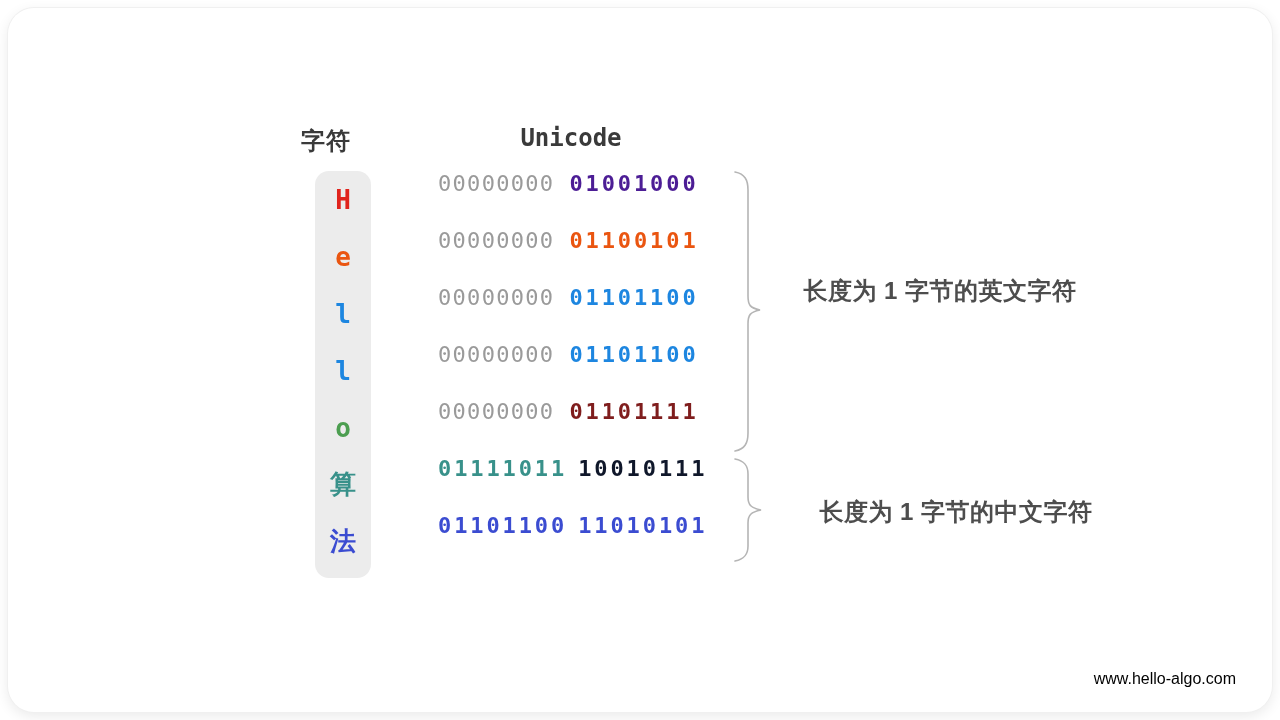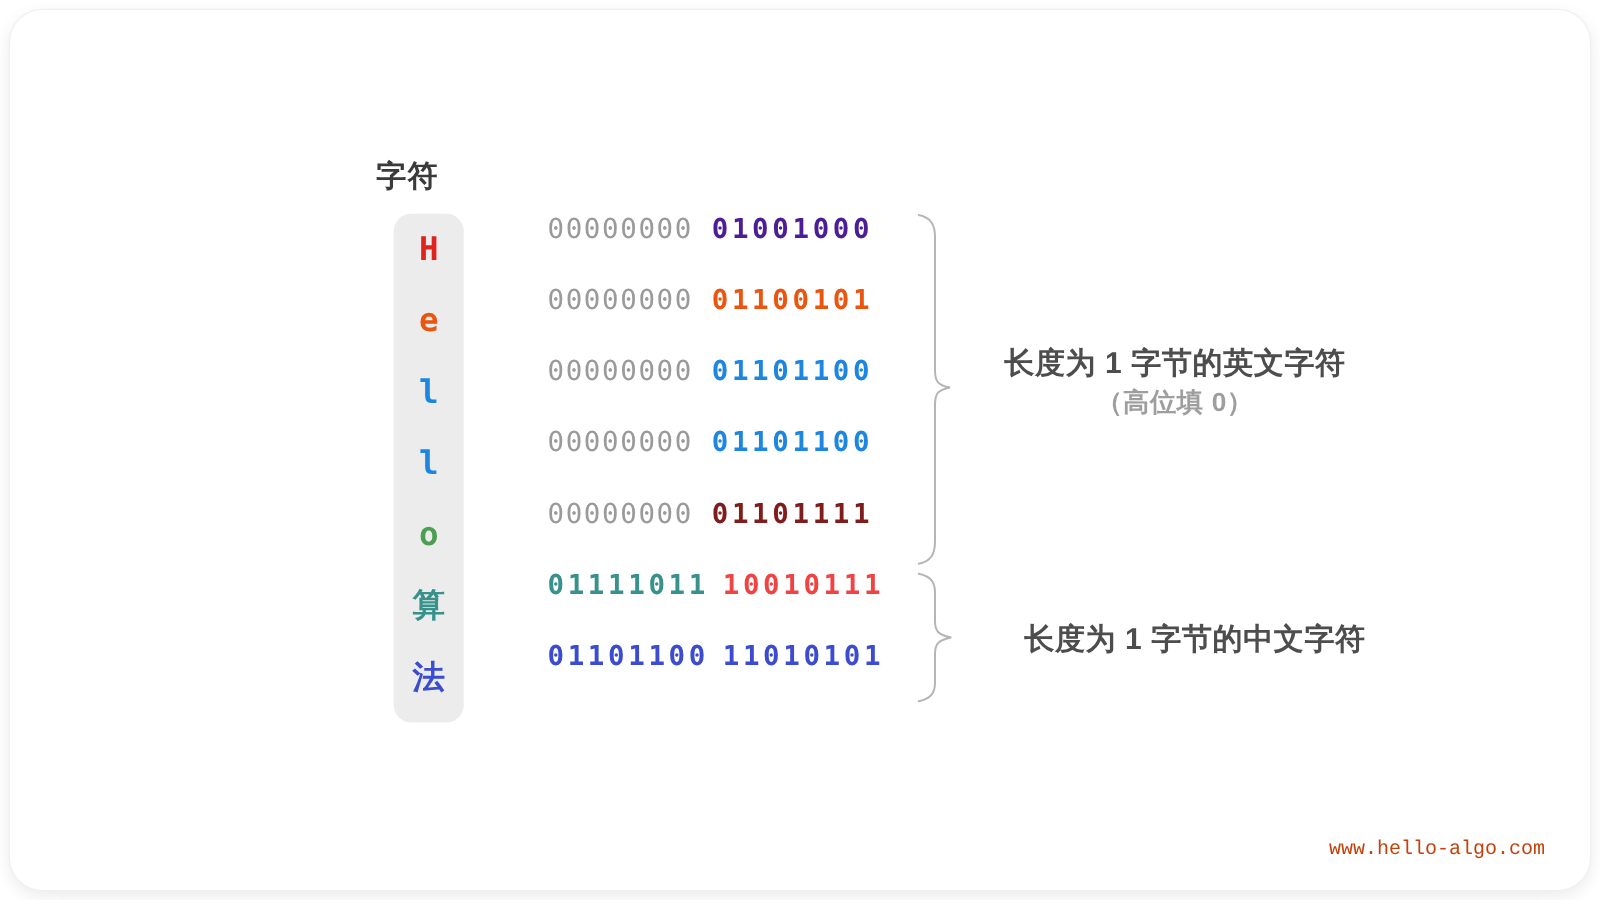--- a/index.html
+++ b/index.html
@@ -80,30 +80,31 @@
     letter-spacing: 0.5px;
     text-align: center;
   }
   .ann-sub {
     font-size: 21px; font-weight: 700; color: #9e9e9e;
     line-height: 32px;
     letter-spacing: 0.5px;
   }
   .watermark {
     position: absolute; right: 36px; bottom: 24px;
-    font-family: Liberation Mono, monospace;
-    font-size: 16px; color: #c2410c;
+    font-family: Liberation Sans, sans-serif;
+    font-size: 16px; color: #000000;
   }
 </style>
 </head>
 <body>
 
 <div class="card">
 
   <div class="hdr-char">字符</div>
+  <div class="hdr-unicode">Unicode</div>
 
   <div class="char-col-bg"></div>
 
   <div class="row" style="top:163px">
     <div class="char-cell" style="color: rgb(224, 35, 28);">H</div>
     <div class="bin">
       <span class="byte1" style="color: rgb(154, 154, 154);">00000000</span>
       <span class="byte2" style="color: #4c1d95;">01001000</span>
     </div>
   </div>
@@ -137,40 +138,39 @@
     <div class="bin">
       <span class="byte1" style="color: rgb(154, 154, 154);">00000000</span>
       <span class="byte2" style="color: #7f1d1d;">01101111</span>
     </div>
   </div>
 
   <div class="row two-byte" style="top:448px">
     <div class="char-cell" style="color: rgb(56, 145, 138);">算</div>
     <div class="bin">
       <span class="byte1" style="color: rgb(56, 145, 138);">01111011</span>
-      <span class="byte2" style="color: #ef4444;">10010111</span>
+      <span class="byte2" style="color: #0f172a;">10010111</span>
     </div>
   </div>
 
   <div class="row two-byte" style="top:505px">
     <div class="char-cell" style="color: rgb(59, 76, 209);">法</div>
     <div class="bin">
       <span class="byte1" style="color: rgb(59, 76, 209);">01101100</span>
       <span class="byte2" style="color: rgb(59, 76, 209);">11010101</span>
     </div>
   </div>
 
   <svg class="braces-svg" width="50" height="410" viewBox="0 0 50 410">
     <path d="M12,11 C22,13 25,19 25,29 L25,135 C25,144 27,147 37,149 C27,151 25,154 25,163 L25,272 C25,282 22,288 12,290" fill="none" stroke="#b5b5b5" stroke-width="1.6" stroke-linecap="round"></path>
     <path d="M12,298 C22,300 25,305 25,313 L25,336 C25,344 28,347 38,349 C28,351 25,354 25,362 L25,385 C25,393 22,398 12,400" fill="none" stroke="#b5b5b5" stroke-width="1.6" stroke-linecap="round"></path>
   </svg>
 
   <div class="ann-group-1">
     <div class="ann-main">长度为 1 字节的英文字符</div>
-    <div class="ann-sub">（高位填 0）</div>
   </div>
 
   <div class="ann-group-2">
     <div class="ann-main">长度为 1 字节的中文字符</div>
   </div>
 
   <div class="watermark">www.hello-algo.com</div>
 
 </div>
 

